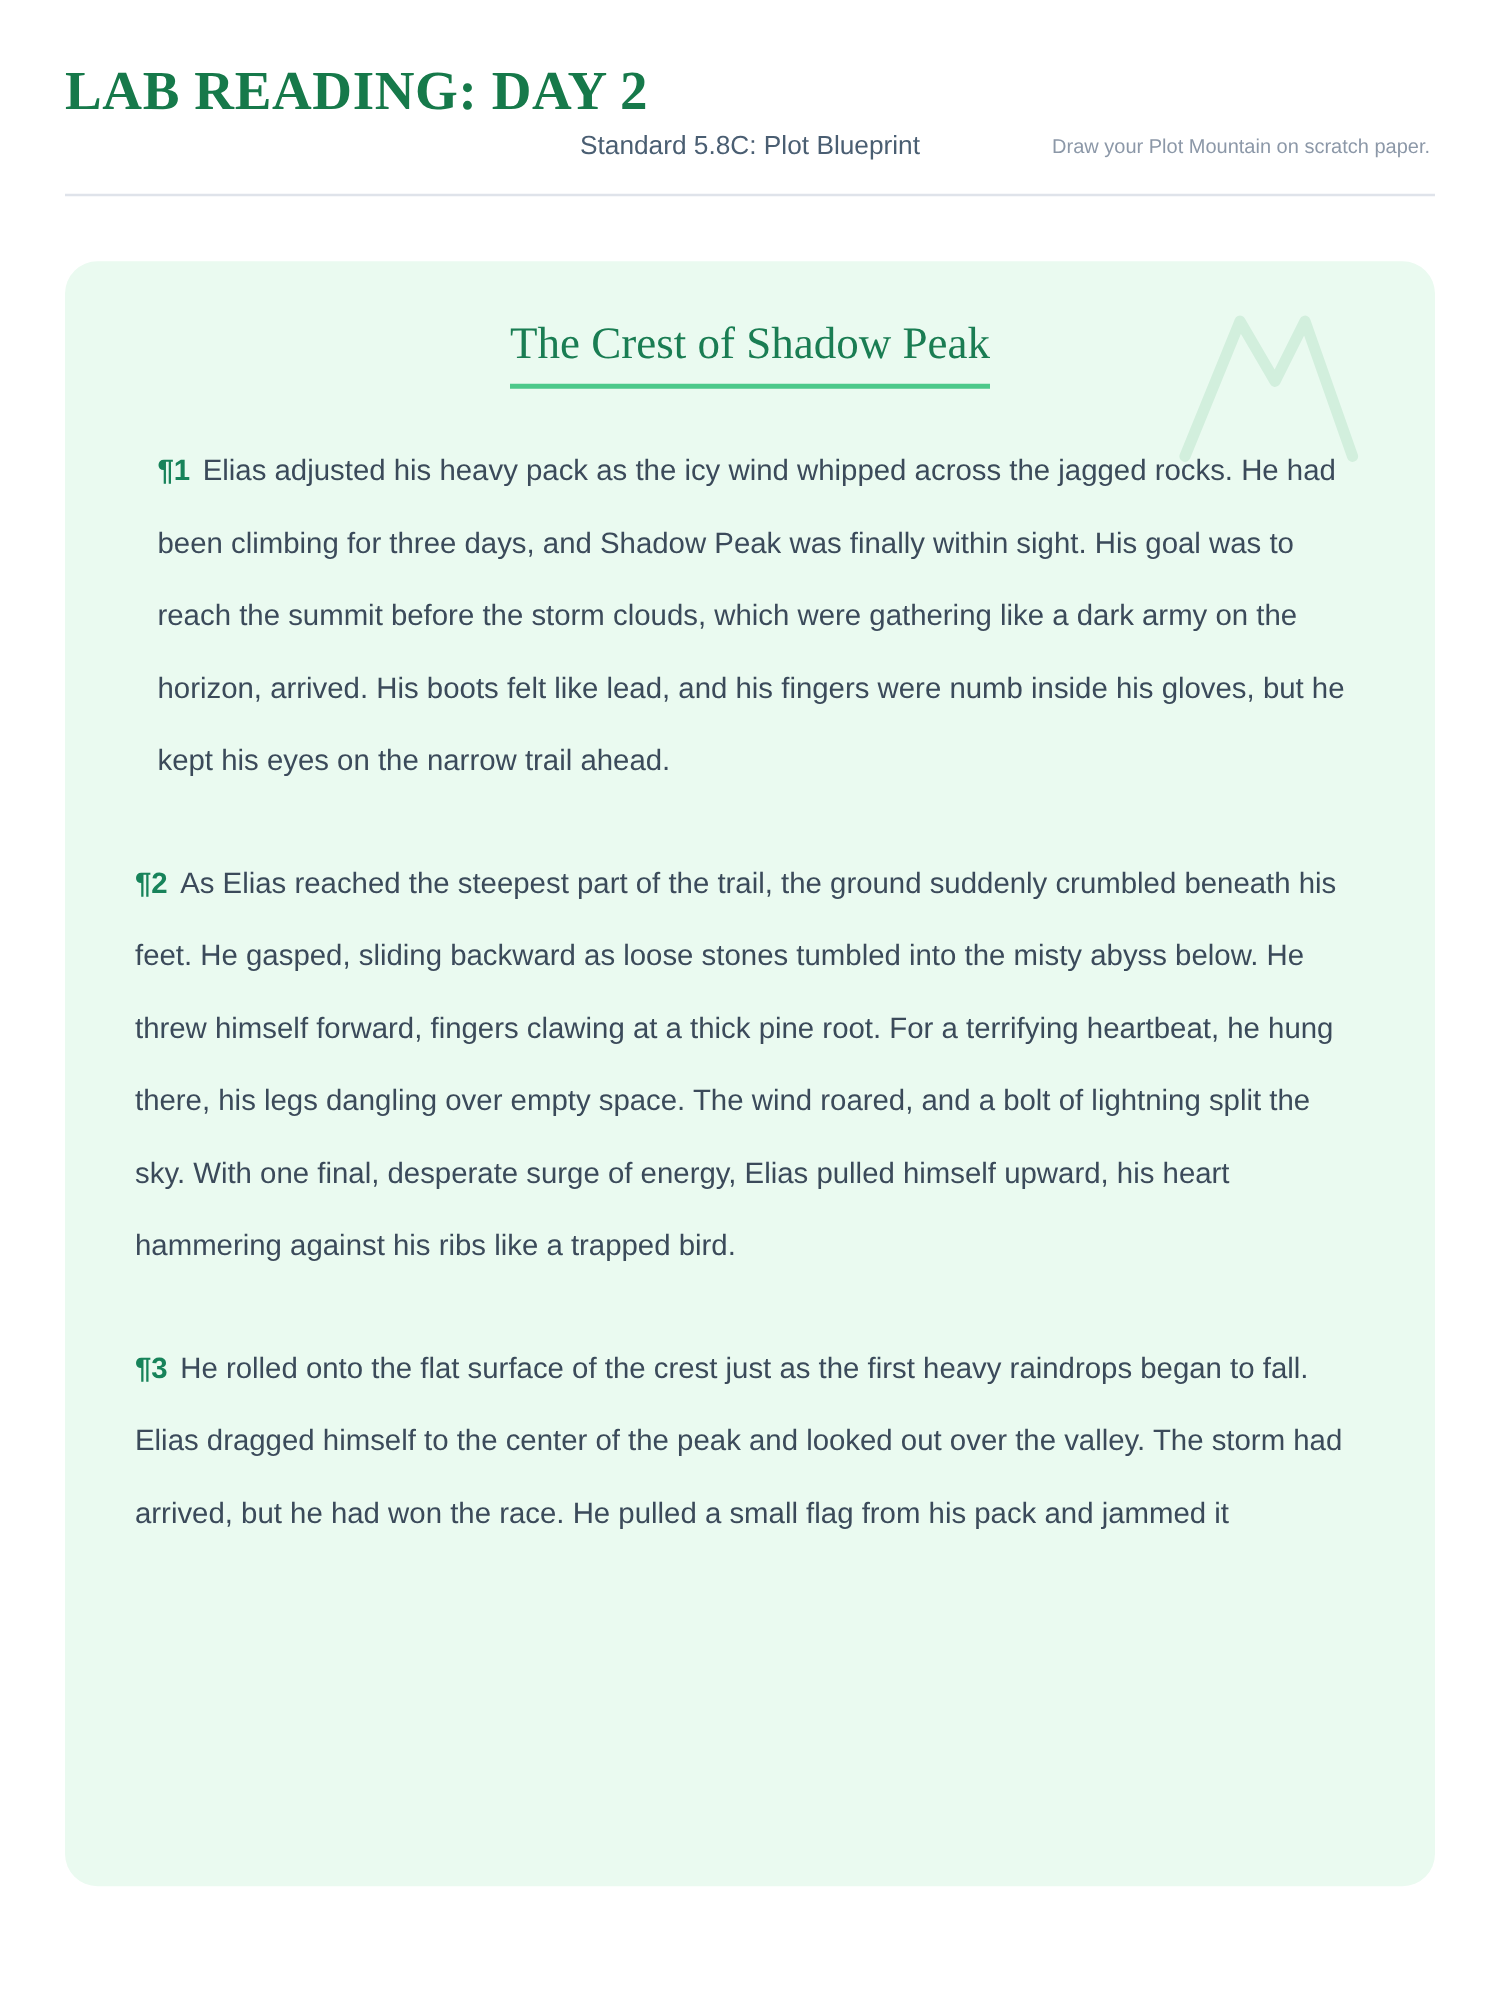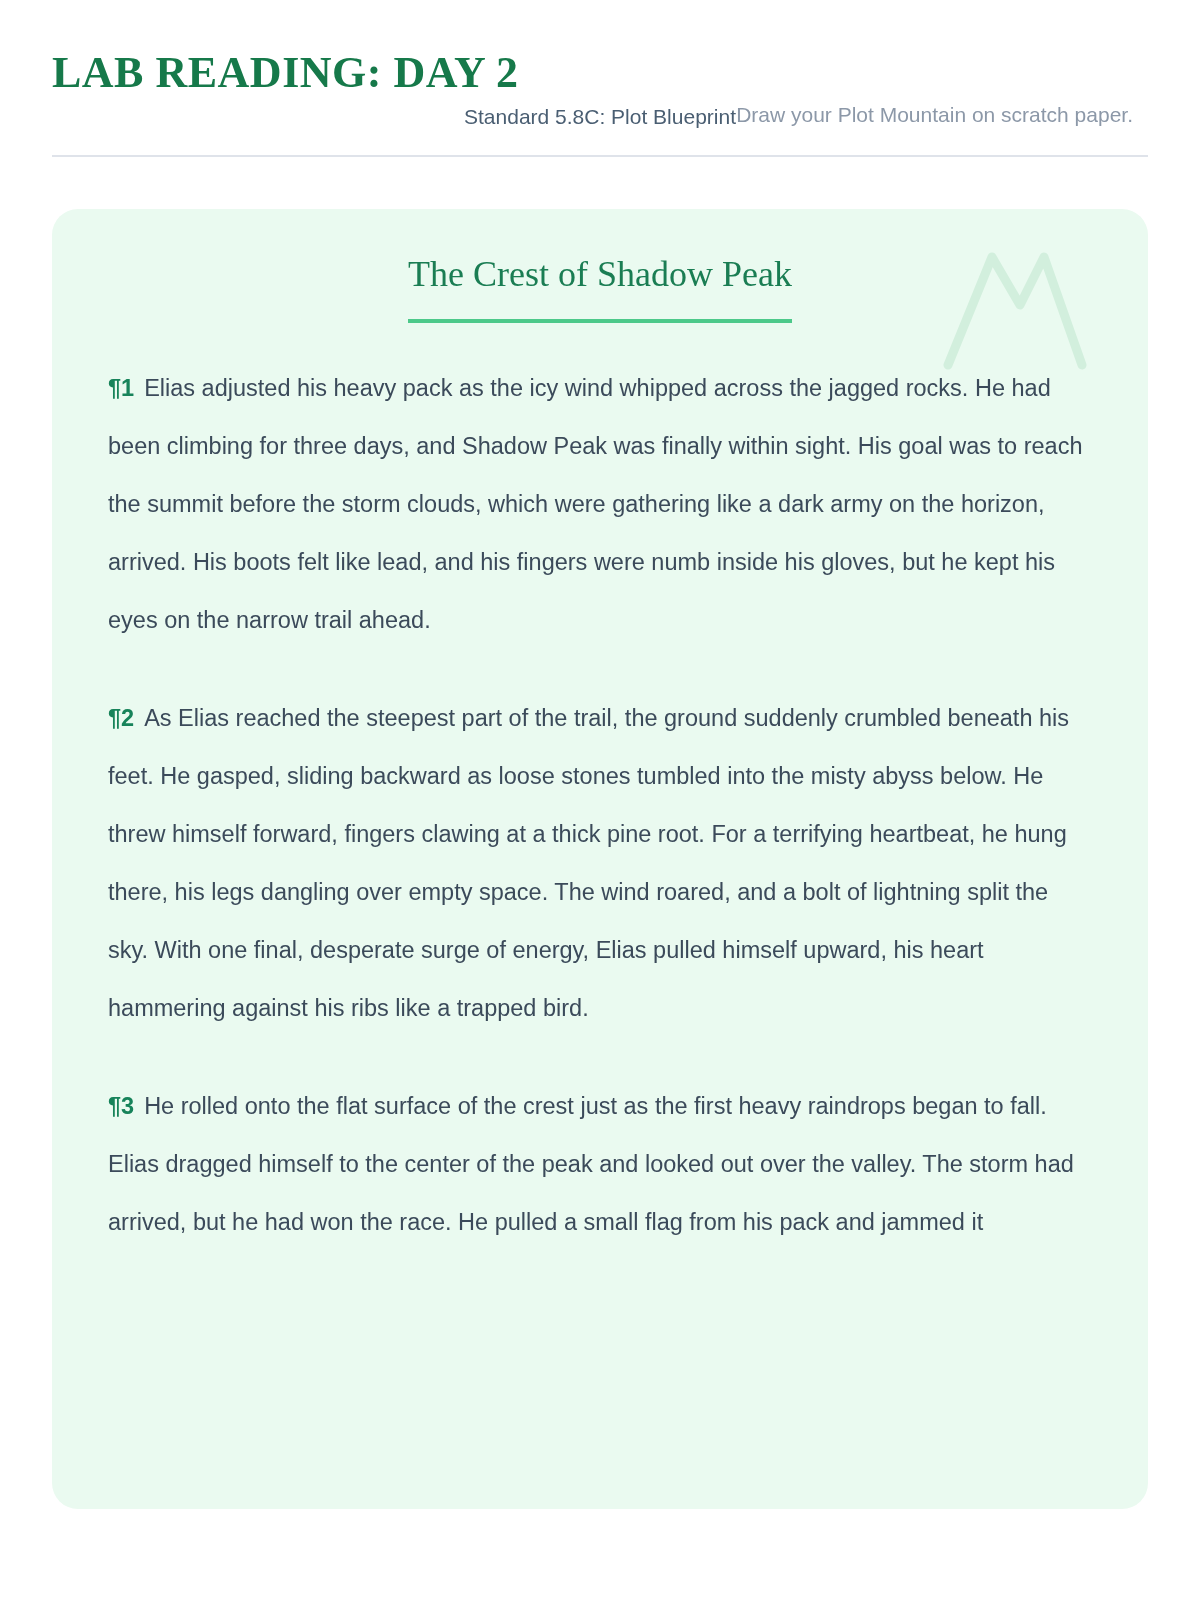--- a/index.html
+++ b/index.html
@@ -34,23 +34,23 @@
   }
   .subtitle {
     font-size: 21px;
     color: #4a5e72;
     margin: 0;
     line-height: 1.2;
     text-align: center;
   }
   .header-note {
     position: absolute;
-    right: 15px;
+    right: 4px;
     bottom: 2px;
-    font-size: 21px;
+    font-size: 16px;
     color: #8c98a8;
     text-align: right;
     white-space: nowrap;
   }
   .rule {
     margin-top: 26px;
     border-top: 2px solid #dfe3ea;
     width: 100%;
   }
   .passage-card {
@@ -75,33 +75,34 @@
     position: relative;
     z-index: 2;
   }
   .passage-title {
     display: inline-block;
     font-family: "Liberation Serif", serif;
     font-size: 36px;
     color: #1a7d53;
     font-weight: normal;
     margin: 0;
-    padding-bottom: 24px;
+    padding-bottom: 12px;
     border-bottom: 4px solid #4cc98a;
   }
   .para {
     font-size: 23.5px;
     line-height: 58px;
     color: #3b4a5a;
     margin: 40px 0 0 0;
     position: relative;
     z-index: 2;
   }
   .para:first-of-type {
     margin-top: 36px;
+    margin-left: 18px;
   }
   .pnum {
     color: #17835a;
     font-weight: bold;
     margin-right: 10px;
   }
 </style>
 </head>
 <body>
 

